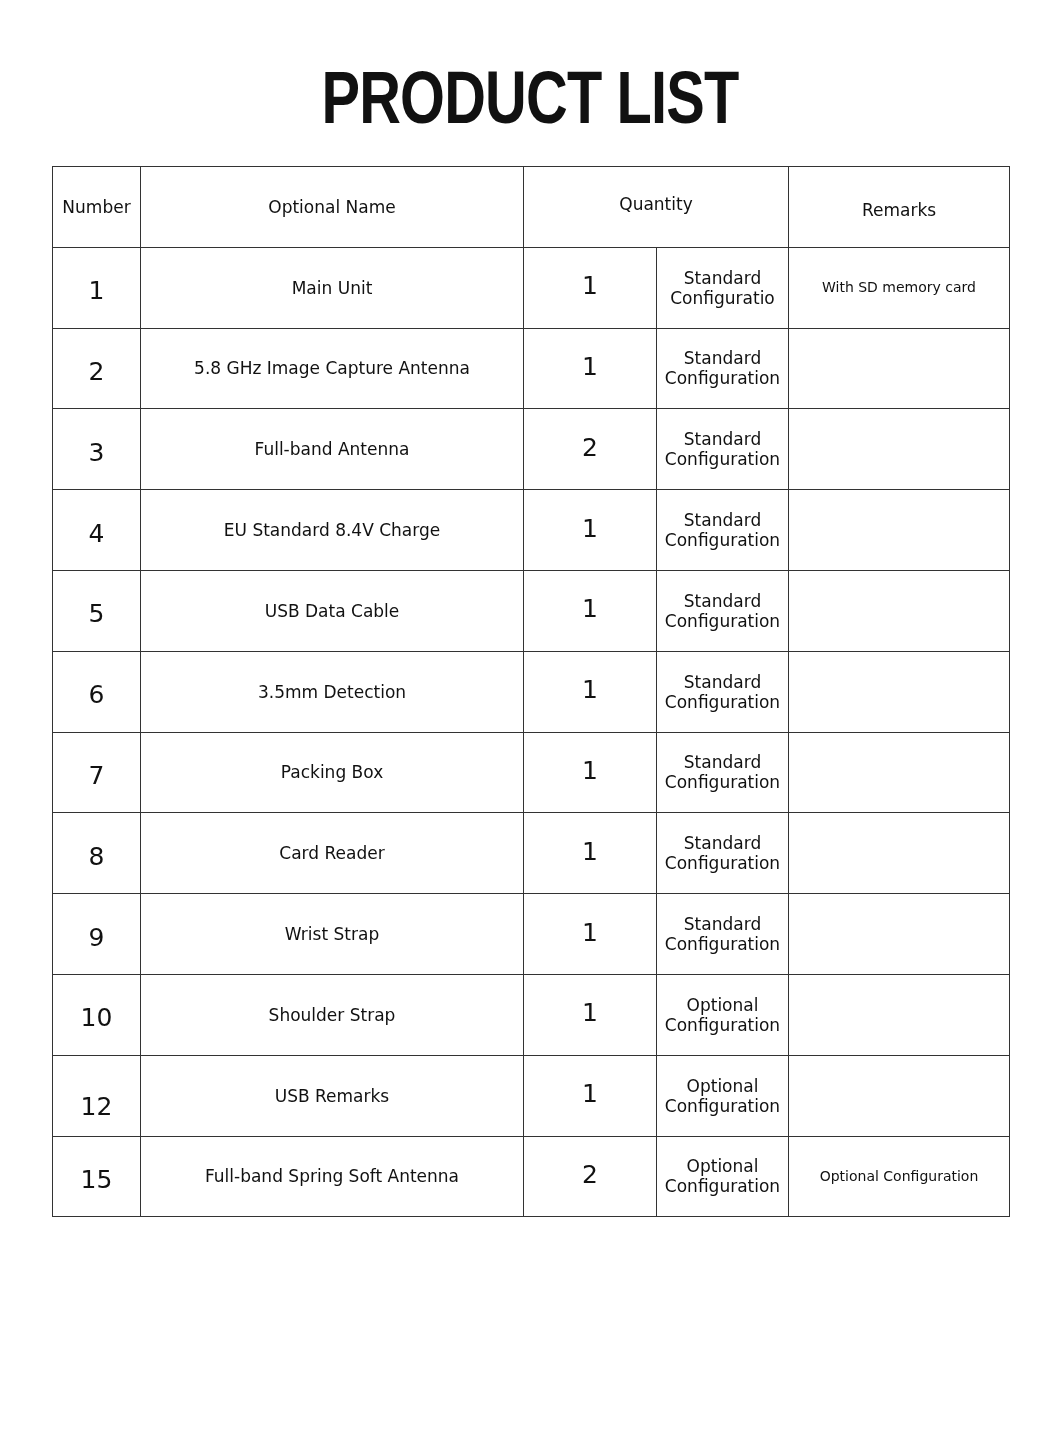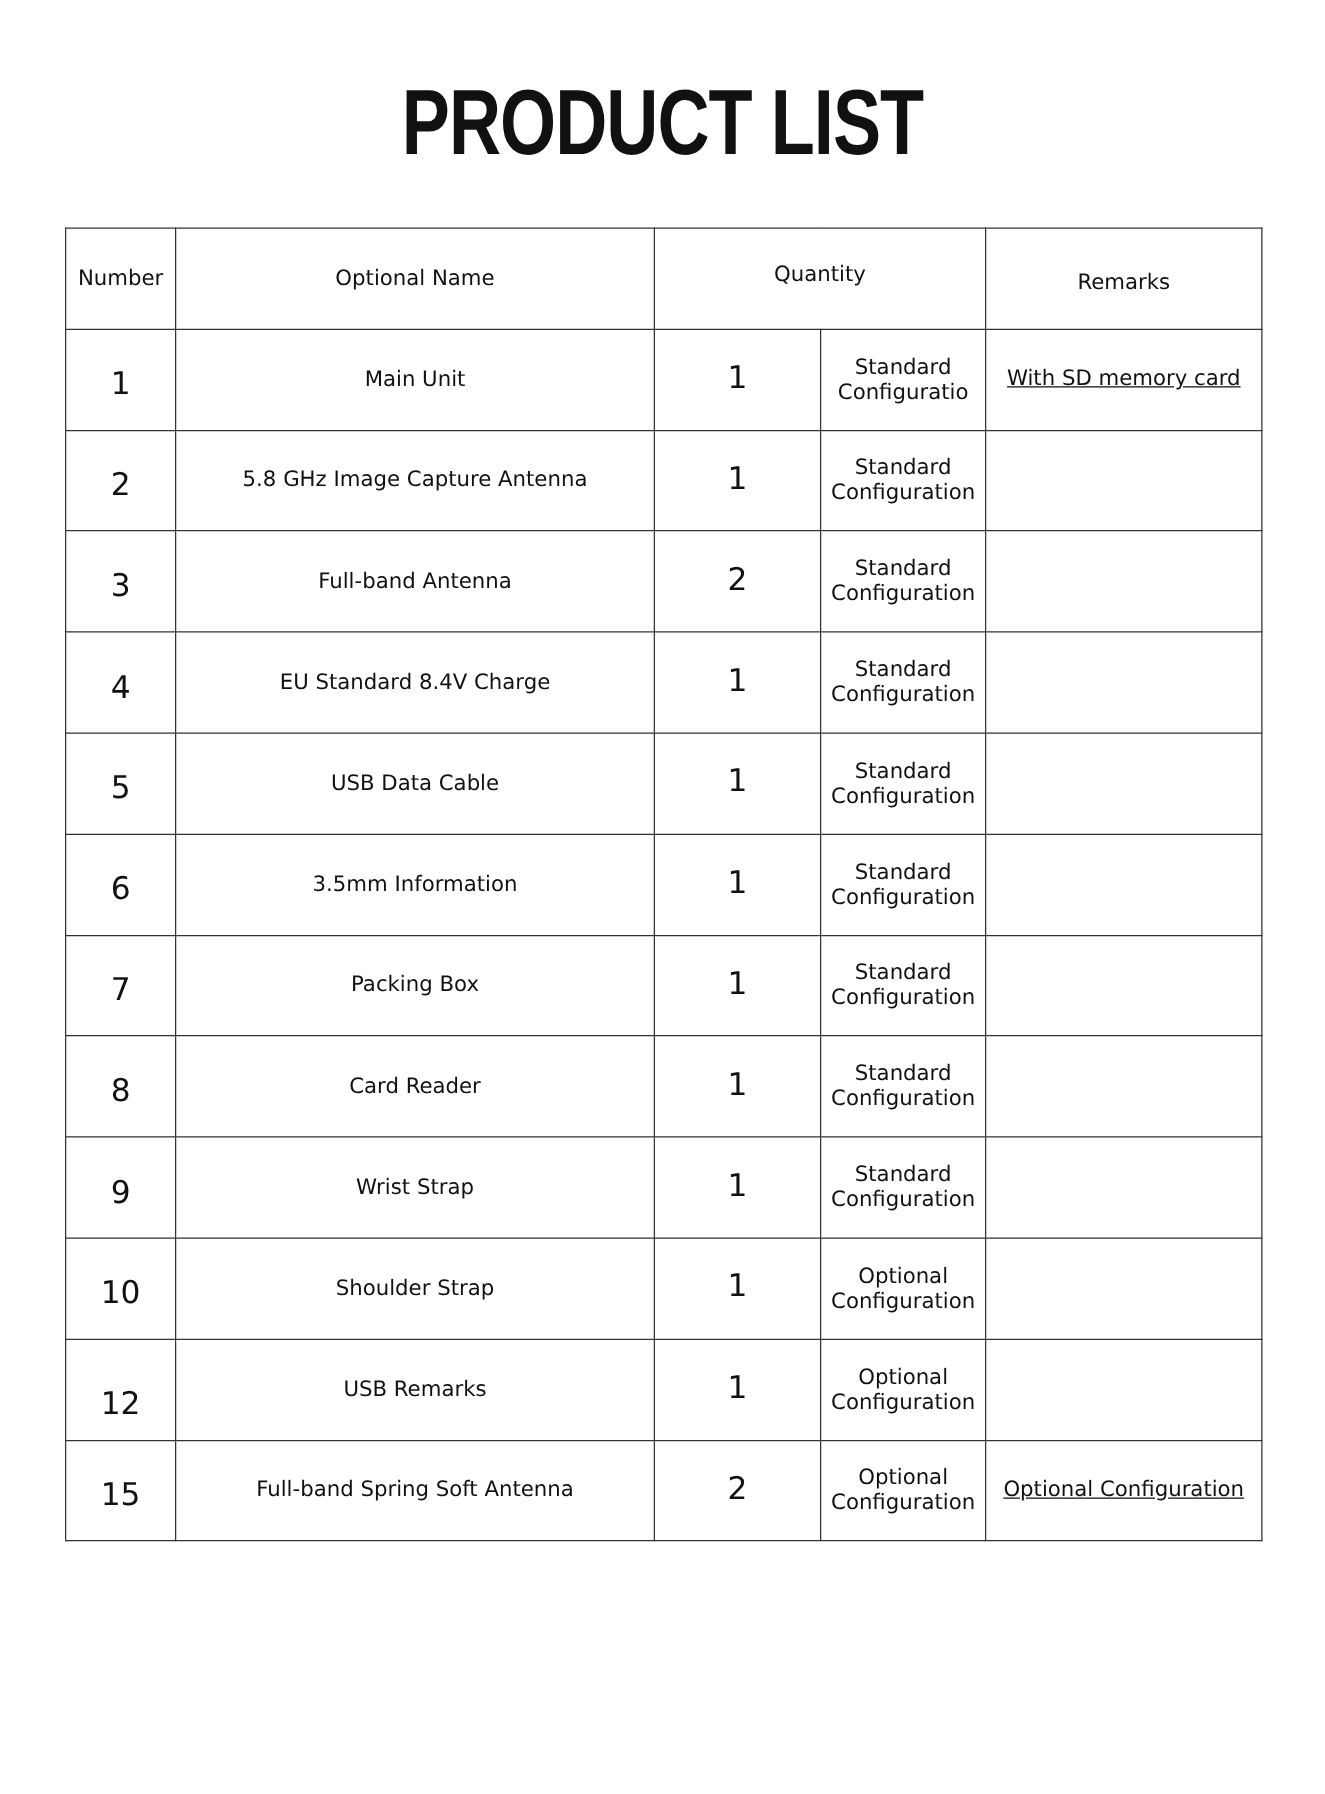--- a/index.html
+++ b/index.html
@@ -4,34 +4,34 @@
 <style>
   html, body { margin: 0; padding: 0; background: #ffffff; }
   body { width: 1060px; height: 1435px; position: relative; font-family: "DejaVu Sans", sans-serif; color: #111; overflow: hidden; }
   .title {
     position: absolute; left: 0; top: 56px; width: 1060px; text-align: center;
     font-family: "Liberation Sans", sans-serif; font-weight: bold; font-size: 74px;
     letter-spacing: -1px; transform: scaleX(0.78); transform-origin: center;
     color: #111; line-height: 84px;
   }
   table.plist {
-    position: absolute; left: 52px; top: 182px; width: 957px;
+    position: absolute; left: 52px; top: 166px; width: 957px;
     border-collapse: collapse; table-layout: fixed;
   }
   table.plist td, table.plist th {
     border: 1.5px solid #333; text-align: center; vertical-align: middle;
     padding: 0; font-weight: normal;
   }
   table.plist tr { height: 80.8px; }
   .h { font-size: 17px; }
   .num { font-size: 25px; }
   .name { font-size: 17px; }
   .qty { font-size: 25px; }
   .cfg { font-size: 17px; line-height: 20px; margin-top: 34px; }
-  .rem { font-size: 17px; line-height: 29px; text-decoration: underline; }
+  .rem { font-size: 14px; line-height: 29px; }
   .cfg span { display: block; }
 </style>
 </head>
 <body>
 
 <div class="title">PRODUCT LIST</div>
 
 <table class="plist">
   <colgroup>
     <col style="width:88px">
@@ -94,21 +94,21 @@
         <td class="name">USB Data Cable</td>
         <td class="qty" style="padding-bottom:4px">1</td>
         <td class="cfg">
           <span>Standard</span>
           <span>Configuration</span>
         </td>
         <td class="rem"></td>
       </tr>
       <tr>
         <td class="num" style="padding-top:6px">6</td>
-        <td class="name">3.5mm Information</td>
+        <td class="name">3.5mm Detection</td>
         <td class="qty" style="padding-bottom:4px">1</td>
         <td class="cfg">
           <span>Standard</span>
           <span>Configuration</span>
         </td>
         <td class="rem"></td>
       </tr>
       <tr>
         <td class="num" style="padding-top:6px">7</td>
         <td class="name">Packing Box</td>

